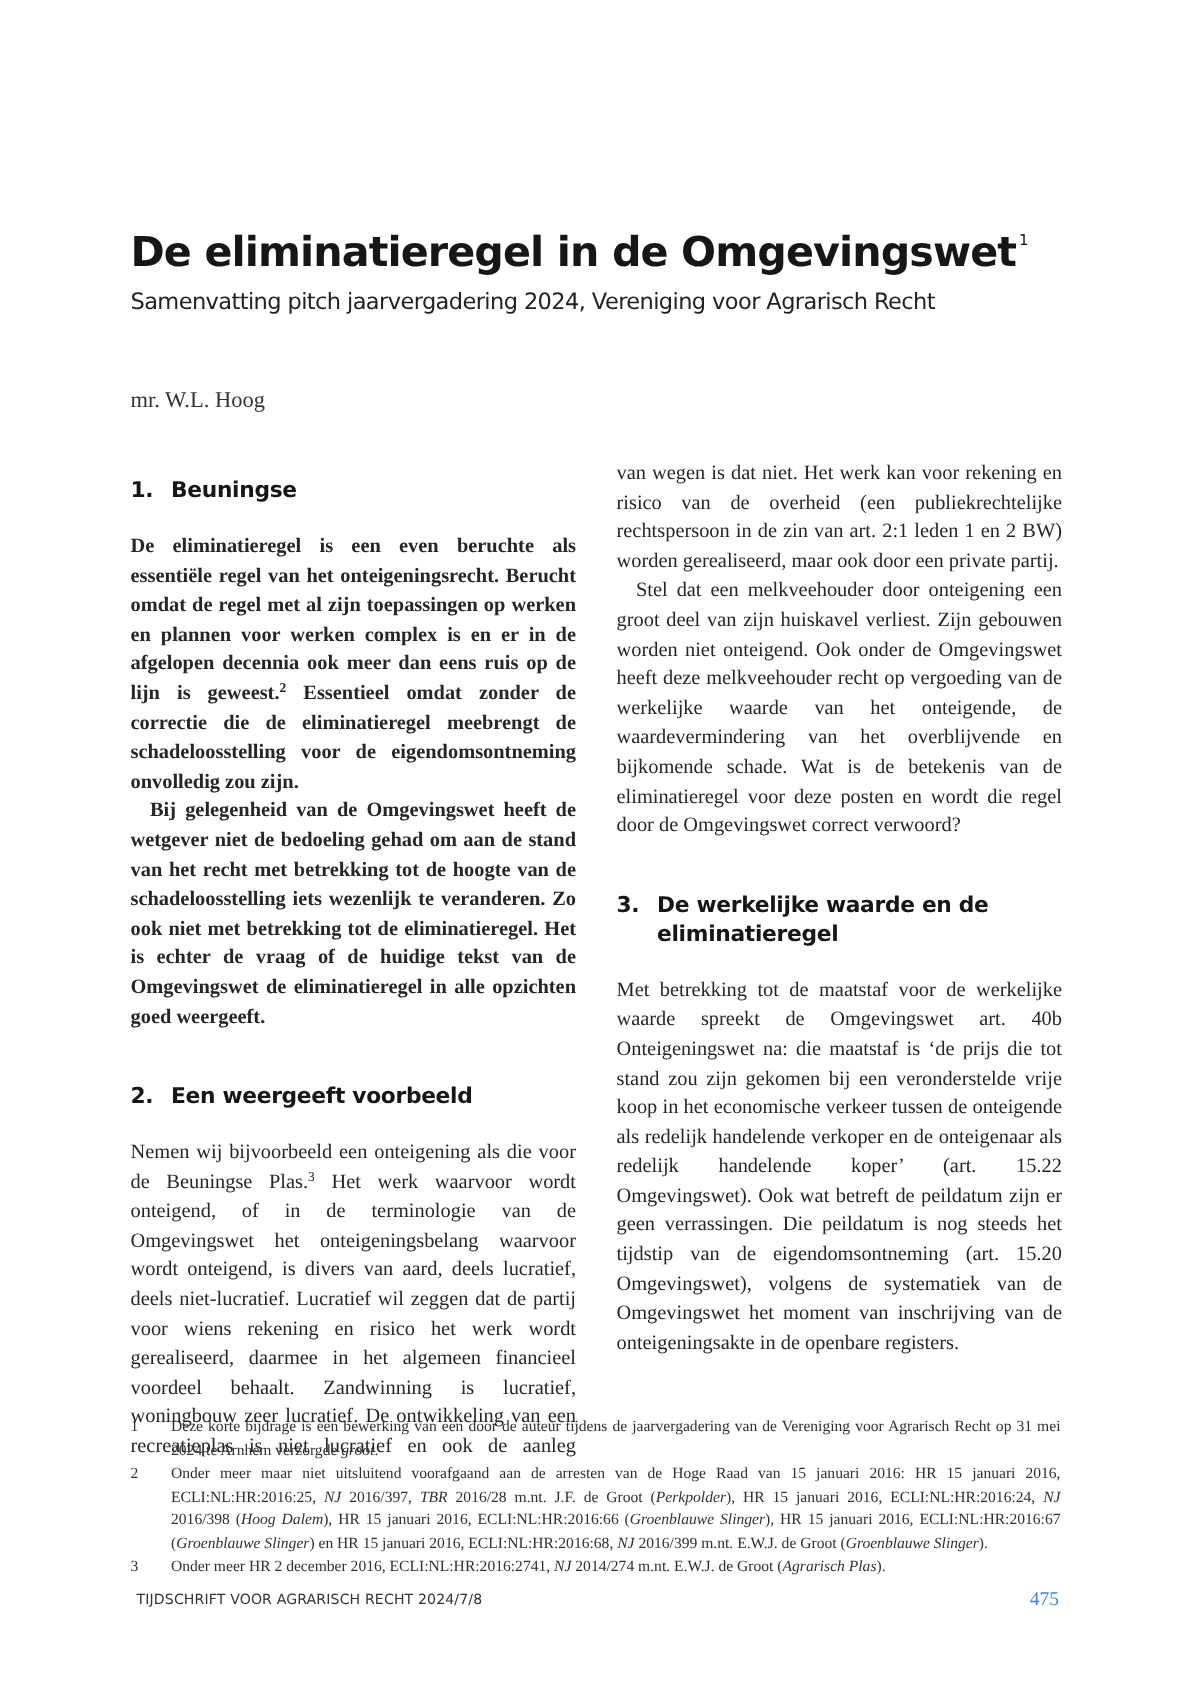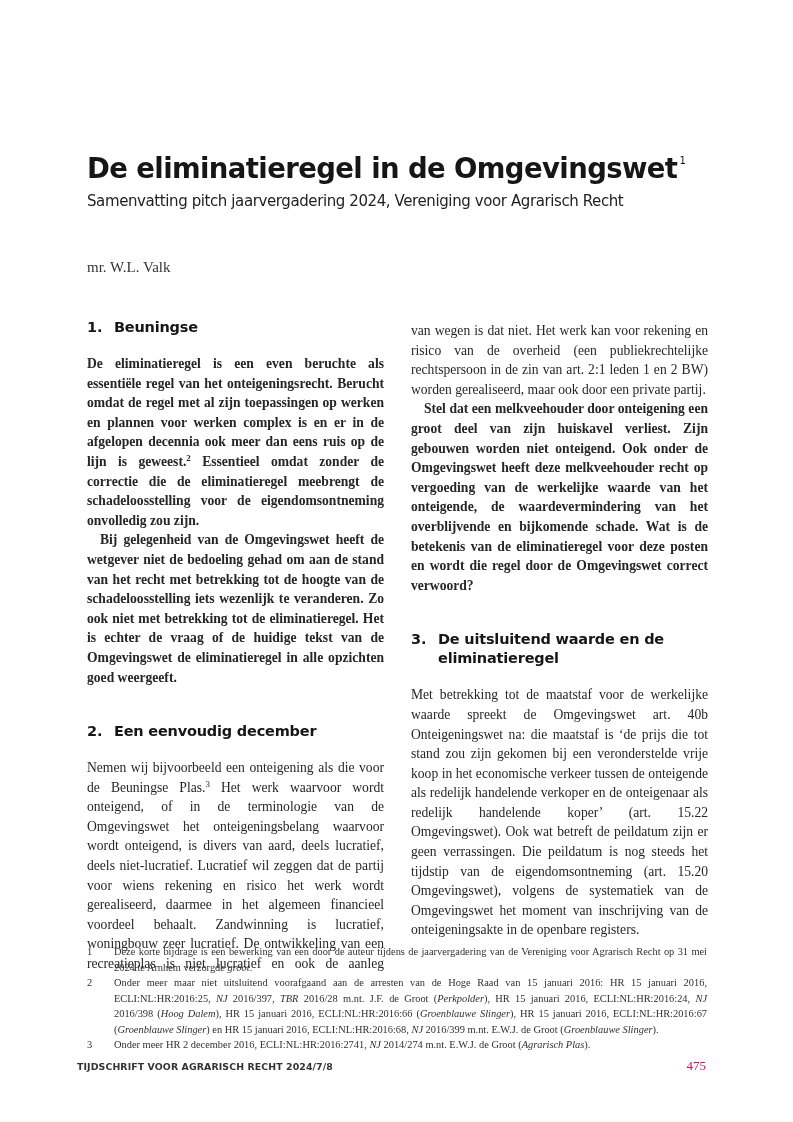--- a/index.html
+++ b/index.html
@@ -15,87 +15,87 @@
       position: absolute; left: 87px; top: 189px; width: 600px;
       font-family: "DejaVu Sans", sans-serif; font-weight: normal; font-size: 15px;
       letter-spacing: -0.4px; line-height: 25px; color: #222;
     }
     .author {
       position: absolute; left: 87px; top: 259px;
       font-family: "Liberation Serif", serif; font-size: 15px; color: #333;
     }
     .col { position: absolute; top: 318px; width: 297px; font-family: "Liberation Serif", serif; font-size: 13.6px; line-height: 19.6px; color: #262626; }
     .col.left { left: 87px; }
-    .col.right { left: 411px; top: 321px; }
+    .col.right { left: 411px; top: 305px; }
     .heading {
       font-family: "DejaVu Sans", sans-serif; font-weight: bold; font-size: 14.5px;
       line-height: 19px; color: #161616; display: flex; letter-spacing: -0.2px;
     }
     .heading .num { width: 27px; flex: none; }
     .heading .txt { flex: 1; }
     p { margin: 0; text-align: justify; hyphens: auto; }
     p.bold { font-weight: bold; }
-    p.indent { text-indent: 13px; font-weight: bold; }
+    p.indent { text-indent: 13px; }
     sup.fn { font-size: 9px; vertical-align: 5px; line-height: 0; }
     .footnotes {
       position: absolute; left: 87px; top: 944px; width: 620px;
       font-family: "Liberation Serif", serif; font-size: 10.4px; line-height: 15.5px; color: #303030;
     }
     .fn-row { display: flex; }
     .fn-row .n { width: 27px; flex: none; }
     .fn-row .t { flex: 1; text-align: justify; }
     .footer-left {
-      position: absolute; left: 77px; top: 1061px;
-      font-family: "DejaVu Sans", sans-serif; font-size: 9.4px; color: #333; letter-spacing: 0.1px; font-weight: bold;
+      position: absolute; left: 91px; top: 1061px;
+      font-family: "DejaVu Sans", sans-serif; font-size: 9.4px; color: #333; letter-spacing: 0.1px;
     }
     .footer-right {
       position: absolute; right: 87px; top: 1058px;
-      font-family: "Liberation Serif", serif; font-size: 13px; color: #be185d;
+      font-family: "Liberation Serif", serif; font-size: 13px; color: #3b82f6;
     }
     em { font-style: italic; }
   </style>
 </head>
 <body>
 
 <div class="page">
 
   <h1 class="title" style="margin:0;">
     <span>De eliminatieregel in de Omgevingswet</span><sup>1</sup>
   </h1>
 
   <div class="subtitle">Samenvatting pitch jaarvergadering 2024, Vereniging voor Agrarisch Recht</div>
 
-  <div class="author">mr. W.L. Valk</div>
+  <div class="author">mr. W.L. Hoog</div>
 
   <div class="col left">
     <div class="heading">
       <span class="num">1.</span>
       <span class="txt">Beuningse</span>
     </div>
     <div style="height:17px;"></div>
     <p class="bold"><span>De eliminatieregel is een even beruchte als essentiële regel van het onteigeningsrecht. Berucht omdat de regel met al zijn toepassingen op werken en plannen voor werken complex is en er in de afgelopen decennia ook meer dan eens ruis op de lijn is geweest.</span><sup class="fn">2</sup><span> Essentieel omdat zonder de correctie die de eliminatieregel meebrengt de schadeloosstelling voor de eigendomsontneming onvolledig zou zijn.</span></p>
     <p class="bold indent">Bij gelegenheid van de Omgevingswet heeft de wetgever niet de bedoeling gehad om aan de stand van het recht met betrekking tot de hoogte van de schadeloosstelling iets wezenlijk te veranderen. Zo ook niet met betrekking tot de eliminatieregel. Het is echter de vraag of de huidige tekst van de Omgevingswet de eliminatieregel in alle opzichten goed weergeeft.</p>
 
     <div style="height:35px;"></div>
     <div class="heading">
       <span class="num">2.</span>
-      <span class="txt">Een eenvoudig december</span>
+      <span class="txt">Een weergeeft voorbeeld</span>
     </div>
     <div style="height:17px;"></div>
     <p style="text-align-last: justify;"><span>Nemen wij bijvoorbeeld een onteigening als die voor de Beuningse Plas.</span><sup class="fn">3</sup><span> Het werk waarvoor wordt onteigend, of in de terminologie van de Omgevingswet het onteigeningsbelang waarvoor wordt onteigend, is divers van aard, deels lucratief, deels niet-lucratief. Lucratief wil zeggen dat de partij voor wiens rekening en risico het werk wordt gerealiseerd, daarmee in het algemeen financieel voordeel behaalt. Zandwinning is lucratief, woningbouw zeer lucratief. De ontwikkeling van een recreatieplas is niet lucratief en ook de aanleg</span></p>
   </div>
 
   <div class="col right">
     <p>van wegen is dat niet. Het werk kan voor rekening en risico van de overheid (een publiekrechtelijke rechtspersoon in de zin van art. 2:1 leden 1 en 2 BW) worden gerealiseerd, maar ook door een private partij.</p>
     <p class="indent">Stel dat een melkveehouder door onteigening een groot deel van zijn huiskavel verliest. Zijn gebouwen worden niet onteigend. Ook onder de Omgevingswet heeft deze melkveehouder recht op vergoeding van de werkelijke waarde van het onteigende, de waardevermindering van het overblijvende en bijkomende schade. Wat is de betekenis van de eliminatieregel voor deze posten en wordt die regel door de Omgevingswet correct verwoord?</p>
 
     <div style="height:35px;"></div>
     <div class="heading">
       <span class="num">3.</span>
-      <span class="txt">De uitsluitend waarde en de eliminatieregel</span>
+      <span class="txt">De werkelijke waarde en de eliminatieregel</span>
     </div>
     <div style="height:17px;"></div>
     <p>Met betrekking tot de maatstaf voor de werkelijke waarde spreekt de Omgevingswet art. 40b Onteigeningswet na: die maatstaf is ‘de prijs die tot stand zou zijn gekomen bij een veronderstelde vrije koop in het economische verkeer tussen de onteigende als redelijk handelende verkoper en de onteigenaar als redelijk handelende koper’ (art. 15.22 Omgevingswet). Ook wat betreft de peildatum zijn er geen verrassingen. Die peildatum is nog steeds het tijdstip van de eigendomsontneming (art. 15.20 Omgevingswet), volgens de systematiek van de Omgevingswet het moment van inschrijving van de onteigeningsakte in de openbare registers.</p>
   </div>
 
   <div class="footnotes">
     <div class="fn-row">
       <span class="n">1</span>
       <span class="t">
         <span>Deze korte bijdrage is een bewerking van een door de auteur tijdens de jaarvergadering van de Vereniging voor Agrarisch Recht op 31 mei 2024 te Arnhem verzorgde </span><em>groot</em><span>.</span>

